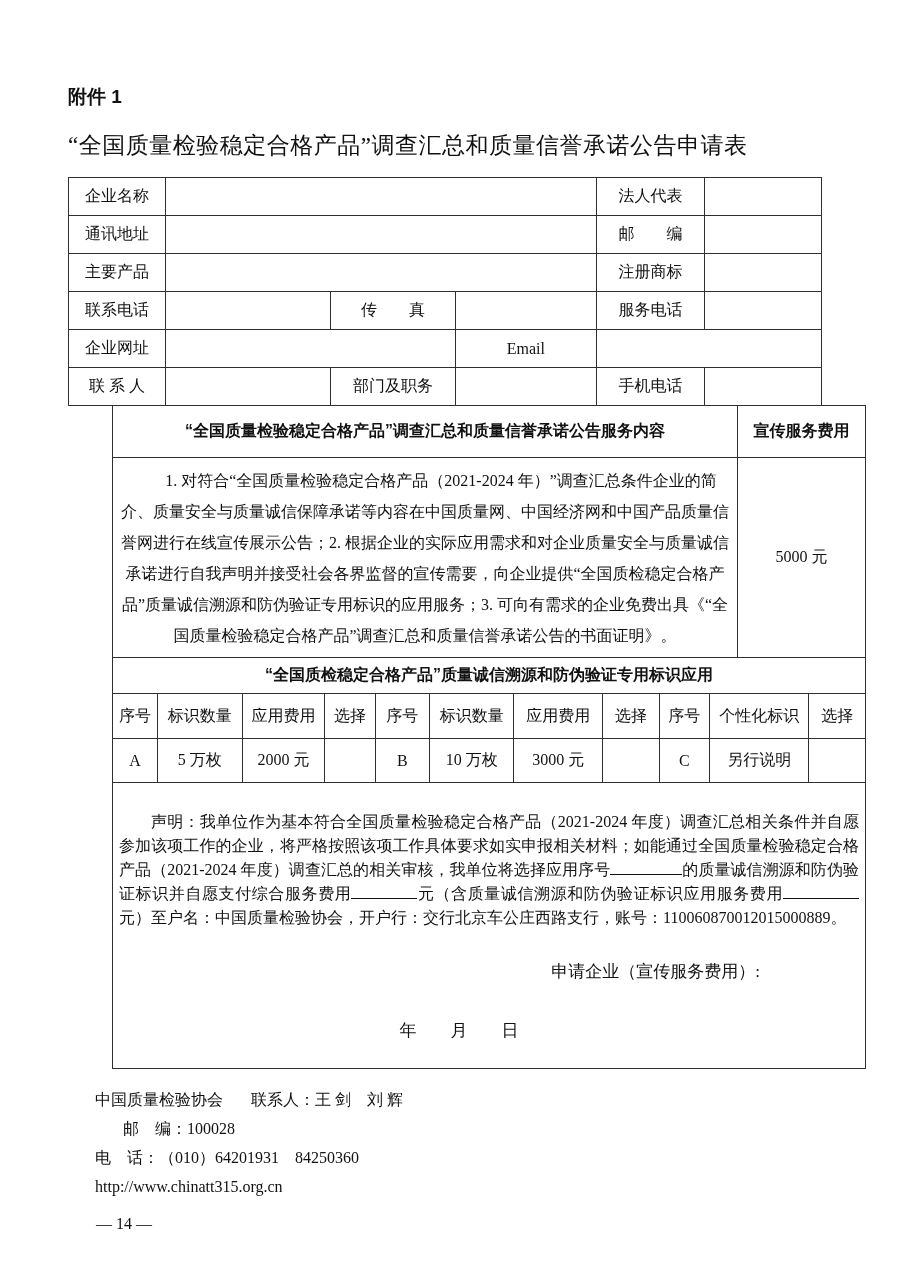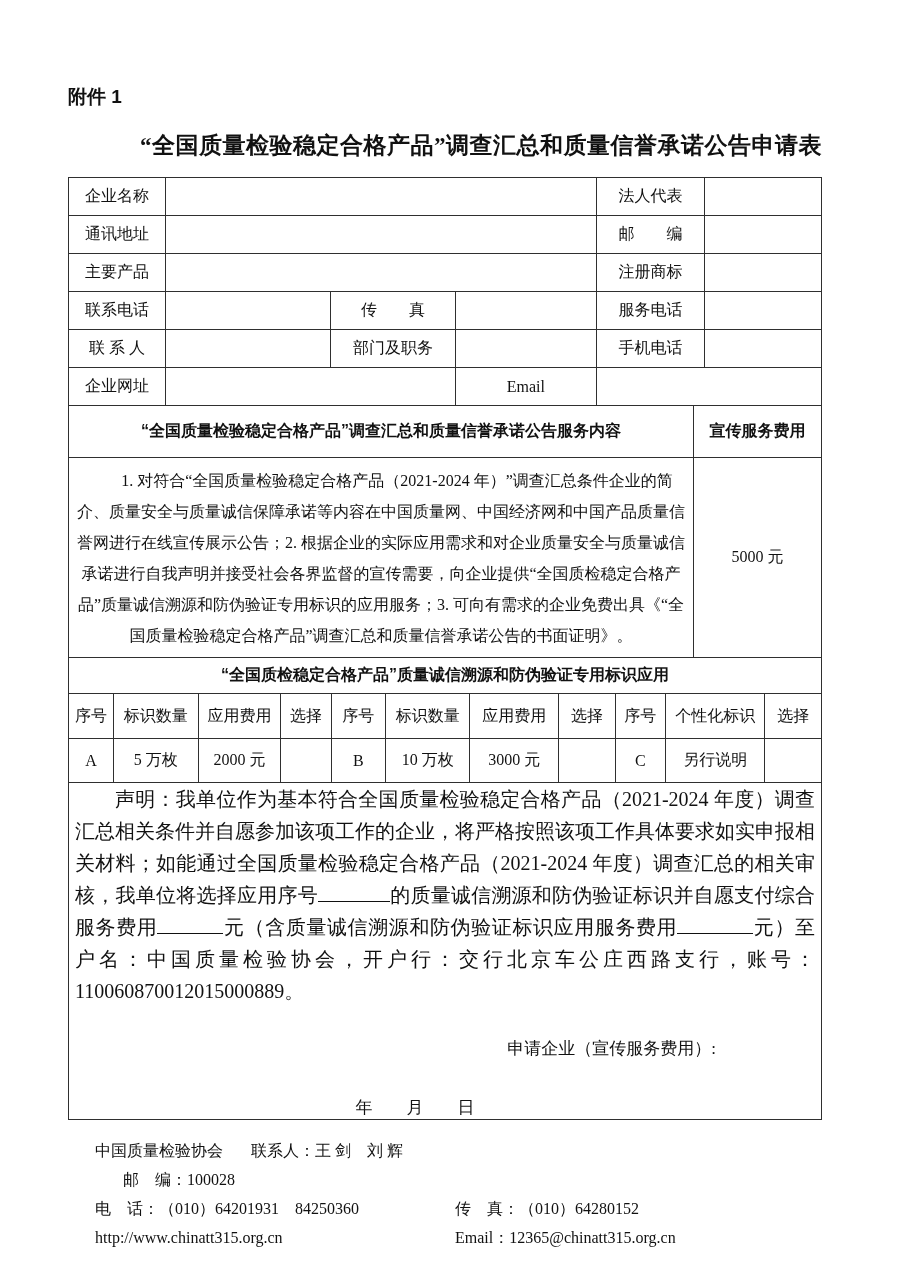--- a/index.html
+++ b/index.html
@@ -12,46 +12,46 @@
     background:#ffffff;color:var(--txt);
     font-family:"Liberation Serif", serif;
     overflow:hidden;
   }
   .content{padding:84px 0 0 68px;width:754px;}
   .attachment{
     font-family:"Liberation Sans", sans-serif;
     font-weight:700;font-size:19px;
   }
   .doc-title{
-    font-size:23px;font-weight:700;text-align:right;
+    font-size:23px;font-weight:400;text-align:left;
     margin:20px 0 16px 0;letter-spacing:0.5px;
     font-family:"Liberation Serif", serif;
   }
   table.tbl{
     border-collapse:collapse;table-layout:fixed;width:754px;
   }
-  table.tbl + table.tbl{margin-top:-1px;}
+  table.tbl + table.tbl{margin-top:-1px;margin-left:44px;}
   .tbl td{
     border:1px solid var(--bd);
     padding:0 6px;font-size:16px;text-align:center;
     overflow:hidden;vertical-align:middle;
   }
   .hd{
     font-family:"Liberation Sans", sans-serif;
     font-weight:700;font-size:17px;
   }
   .small-hd{font-size:16px;}
   .content-cell{
     text-align:justify;padding:6px 14px;
     font-size:16px;line-height:31px;text-indent:2em;
   }
   .decl-cell{text-align:left;vertical-align:top;padding:10px 14px;}
   .decl-p{
     text-align:justify;text-indent:2em;margin:0;
-    font-size:20px;line-height:32px;
+    font-size:16px;line-height:24px;
   }
   .blank{
     display:inline-block;height:13px;
     border-bottom:1px solid var(--txt);
   }
   .b1{width:72px}.b2{width:66px}.b3{width:76px}
   .sign-line{margin:30px 0 0 45%;font-size:17px;}
   .date-line{text-align:center;padding-right:60px;margin-top:36px;font-size:17px;}
   .footer{margin:16px 0 0 27px;font-size:16px;line-height:29px;}
   .footer .frow{display:flex;}
@@ -99,32 +99,32 @@
     </tr>
     <tr style="height:38px;">
       <td>联系电话</td>
       <td></td>
       <td>传　　真</td>
       <td></td>
       <td>服务电话</td>
       <td></td>
     </tr>
     <tr style="height:38px;">
-      <td>联 系 人</td>
-      <td></td>
-      <td>部门及职务</td>
-      <td></td>
-      <td>手机电话</td>
-      <td></td>
-    </tr>
-    <tr style="height:38px;">
       <td>企业网址</td>
       <td colspan="2"></td>
       <td>Email</td>
       <td colspan="2"></td>
+    </tr>
+    <tr style="height:38px;">
+      <td>联 系 人</td>
+      <td></td>
+      <td>部门及职务</td>
+      <td></td>
+      <td>手机电话</td>
+      <td></td>
     </tr>
   </tbody>
     </table>
 
   <table class="tbl">
     <colgroup>
       <col style="width:83%">
         <col style="width:17%">
     </colgroup>
     <tbody>
@@ -201,22 +201,21 @@
   <div class="footer">
     <div class="frow">
       <span class="fl-org">中国质量检验协会</span>
       <span>联系人：王 剑　刘 辉</span>
     </div>
     <div class="frow">
       <span class="gap28">邮　编：100028</span>
     </div>
     <div class="frow">
       <span class="fl-w">电　话：（010）64201931　84250360</span>
-      <span>传　真：（010）64280152</span>
     </div>
     <div class="frow">
       <span class="fl-w">http://www.chinatt315.org.cn</span>
-      <span>Email：12365@chinatt315.org.cn</span>
     </div>
   </div>
 
+  <div class="pageno">— 14 —</div>
 
 </div>
 
 </body></html>

